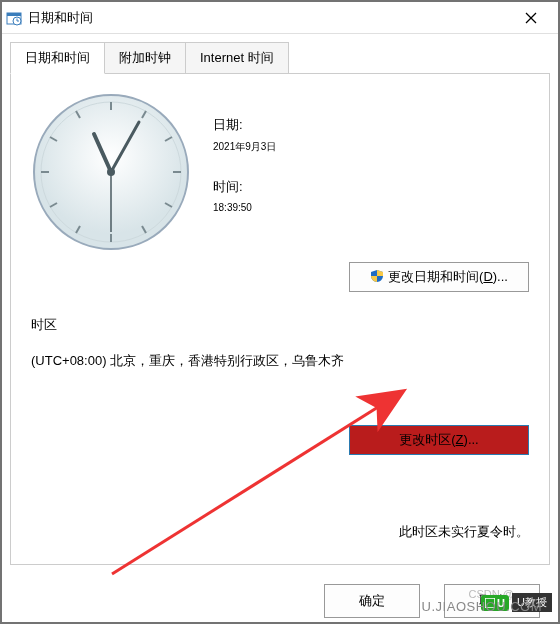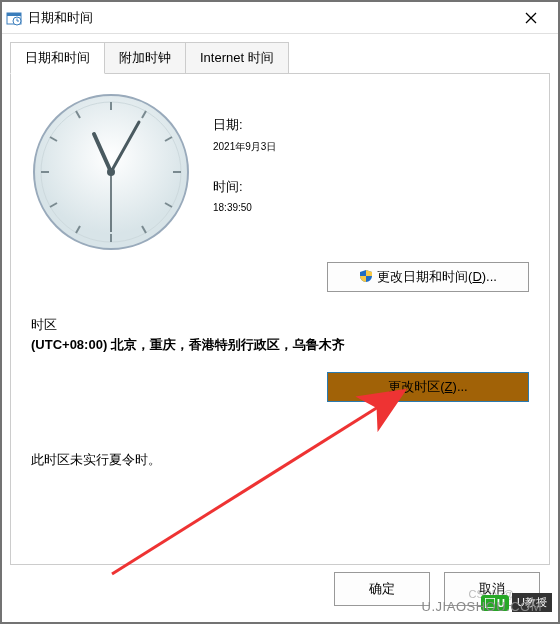--- a/index.html
+++ b/index.html
@@ -15,28 +15,28 @@
     .tab:not(.active) { background: #f5f5f5; border-left: none; }
     .tab:first-child { border-left: 1px solid #ccc; }
     .tab-content { margin: 0 8px 8px 8px; border: 1px solid #ccc; padding: 18px 20px; height: 492px; position: relative; top: -1px; }
     .top-section { display: flex; gap: 22px; }
     .clock-wrap { width: 160px; height: 160px; display: flex; align-items: center; justify-content: center; }
     .info-section { padding-top: 24px; }
     .info-label { margin-bottom: 6px; }
     .info-value { font-size: 10px; margin-bottom: 24px; }
     .change-dt-row { margin-top: 10px; text-align: right; }
     .btn { border: 1px solid #999; background: #fdfdfd; padding: 5px 14px; font-size: 13px; font-family: inherit; cursor: default; }
-    .btn-wide { width: 202px; }
-    .btn-highlight { border: 1px solid #2a7ab0; background: #a16207; }
+    .btn-wide { width: 180px; }
+    .btn-highlight { border: 1px solid #2a7ab0; background: #b91c1c; margin-top: 37px; }
     .shield-icon { display: inline-block; vertical-align: -2px; margin-right: 4px; }
     .section-label { margin-top: 24px; }
-    .tz-value { margin-top: 2px; font-weight: bold; }
+    .tz-value { margin-top: 18px; }
     .tz-change-row { margin-top: 18px; text-align: right; }
-    .dst-note { margin-top: 49px; }
-    .bottom-buttons { position: absolute; bottom: 16px; right: 18px; display: flex; gap: 14px; padding-left: 14px; }
+    .dst-note { margin-top: 68px; text-align: right; }
+    .bottom-buttons { position: absolute; bottom: 4px; right: 18px; display: flex; gap: 24px; padding-left: 14px; }
     .bottom-buttons .btn { width: 96px; padding: 7px 0; }
     .arrow-svg { position: absolute; left: 100px; top: 362px; pointer-events: none; }
     .watermark1 { position: absolute; right: 44px; bottom: 22px; font-size: 11px; color: rgba(120,120,120,0.5); }
     .watermark2 { position: absolute; right: 6px; bottom: 10px; display:flex; align-items:center; gap:3px; }
     .watermark2 .wbox { background:#26a826; color:#fff; font-weight:bold; font-size:11px; padding:2px 4px; border-radius:3px; display:flex; align-items:center; gap:2px;}
     .watermark2 .wtxt { background:#333; color:#fff; font-size:11px; padding:2px 5px; border-radius:0;}
     .wsub { position:absolute; right:10px; bottom:-2px; font-size:13px; color:#888; letter-spacing:0.5px;}
     .underline { text-decoration: underline; }
   </style>
 </head>

